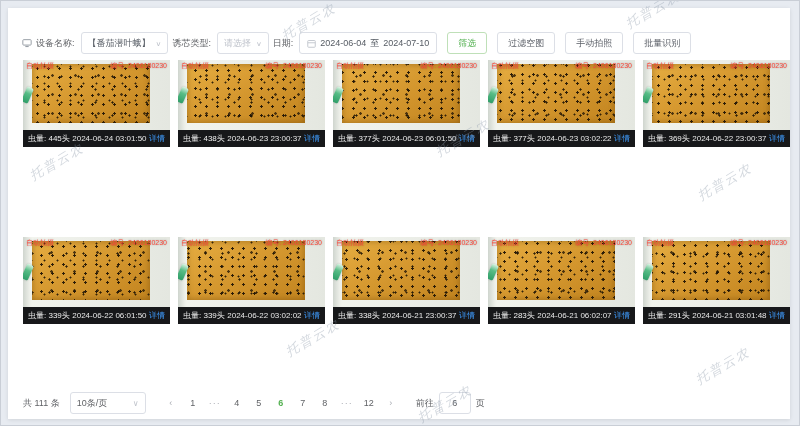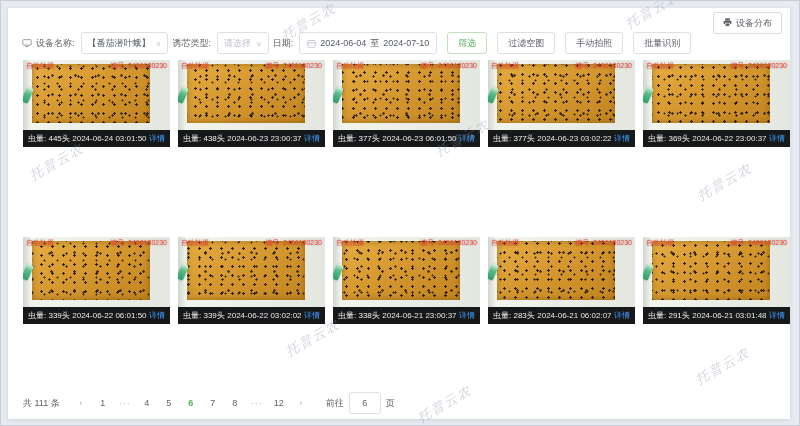--- a/index.html
+++ b/index.html
@@ -72,28 +72,20 @@
   .wm{position:absolute;font-family:"DejaVu Serif",serif;font-style:italic;font-size:13px;letter-spacing:2px;
       color:rgba(140,152,168,.38);transform:rotate(-30deg);pointer-events:none;white-space:nowrap;}
 </style>
 </head>
 <body>
 
 <div class="stage">
   <div class="panel">
 
     <div class="tabs" id="tabs">
-        <div class="tab">
-          <span><svg width="9" height="9" viewBox="0 0 12 12">
-              <path d="M3 0.5h6v3H3z" fill="currentColor"></path>
-              <rect x="0.8" y="3.8" width="10.4" height="4.6" rx="1" fill="currentColor"></rect>
-              <rect x="3" y="6.8" width="6" height="4.2" fill="currentColor" stroke="#fff" stroke-width="0.9"></rect>
-            </svg></span>
-          <span>设备分布</span>
-        </div>
       </div>
 
     <div class="filterbar">
       <span class="dev-ico">
         <svg width="10" height="10" viewBox="0 0 12 12">
             <rect x="1" y="2" width="10" height="6.5" rx="1" fill="none" stroke="currentColor" stroke-width="1.2"></rect>
             <rect x="4" y="9.5" width="4" height="1.4" fill="currentColor"></rect>
           </svg>
       </span>
       <span class="flabel">设备名称:</span>
@@ -260,20 +252,24 @@
     <div class="bar">
       <span class="cnt">虫量: 291头</span>
       <span class="time">2024-06-21 03:01:48</span>
       <a class="detail">详情</a>
     </div>
   </div>
 </div>
 
     <div class="pager">
       <span class="total">共 111 条</span>
+      <div class="psize">
+        <span>10条/页</span>
+        <span class="caret">∨</span>
+      </div>
       <span class="pg arrow">‹</span>
       <span id="pages" style="display:flex;">
           <span class="pg">1</span>
           <span class="pg dots">···</span>
           <span class="pg">4</span>
           <span class="pg">5</span>
           <span class="pg active">6</span>
           <span class="pg">7</span>
           <span class="pg">8</span>
           <span class="pg dots">···</span>

